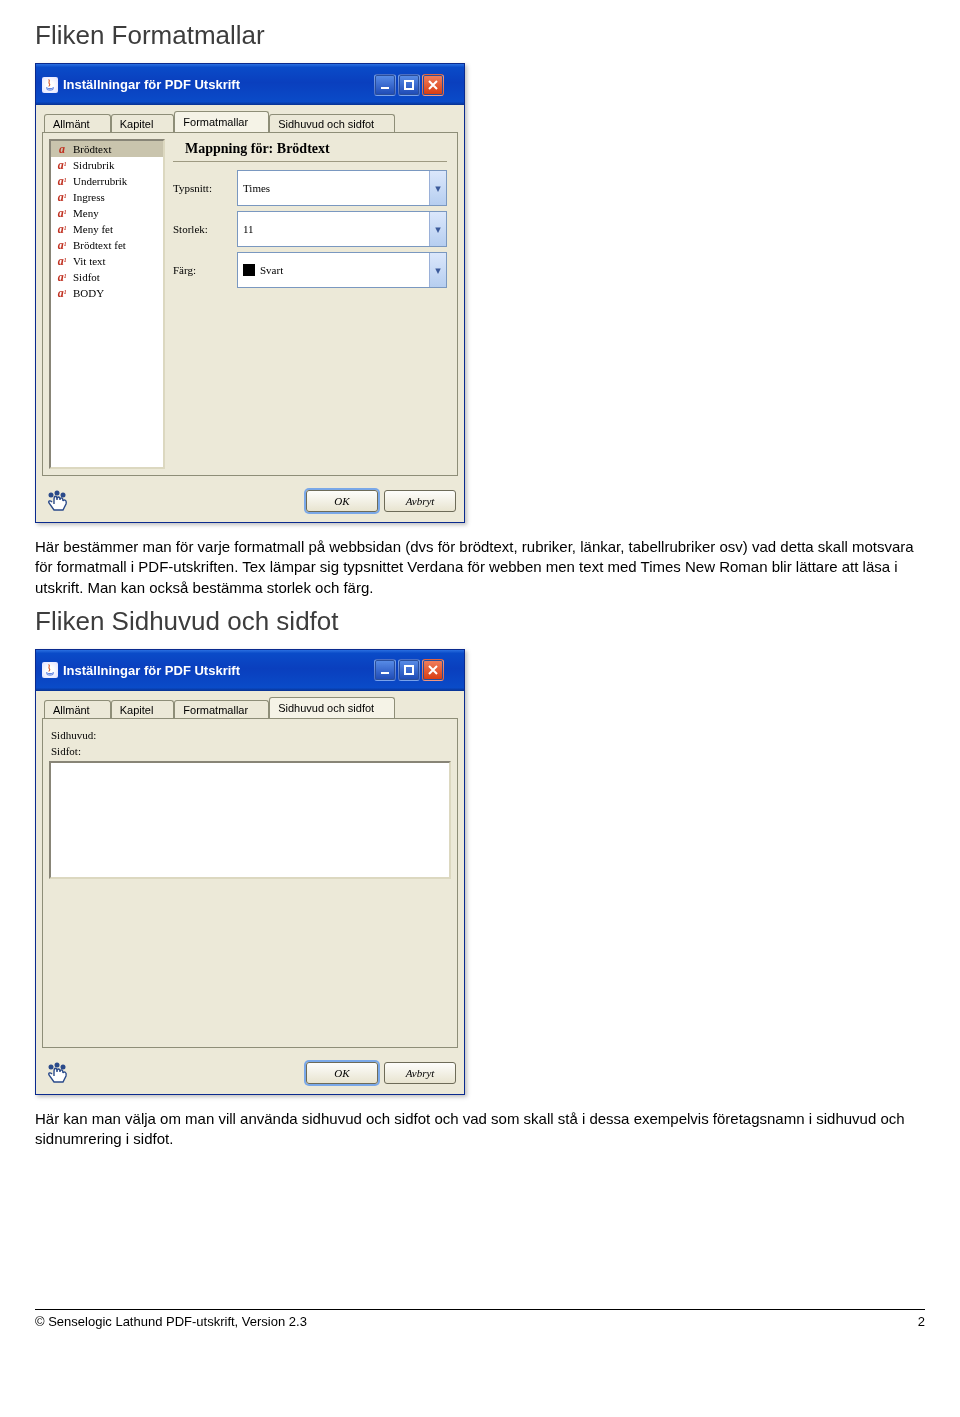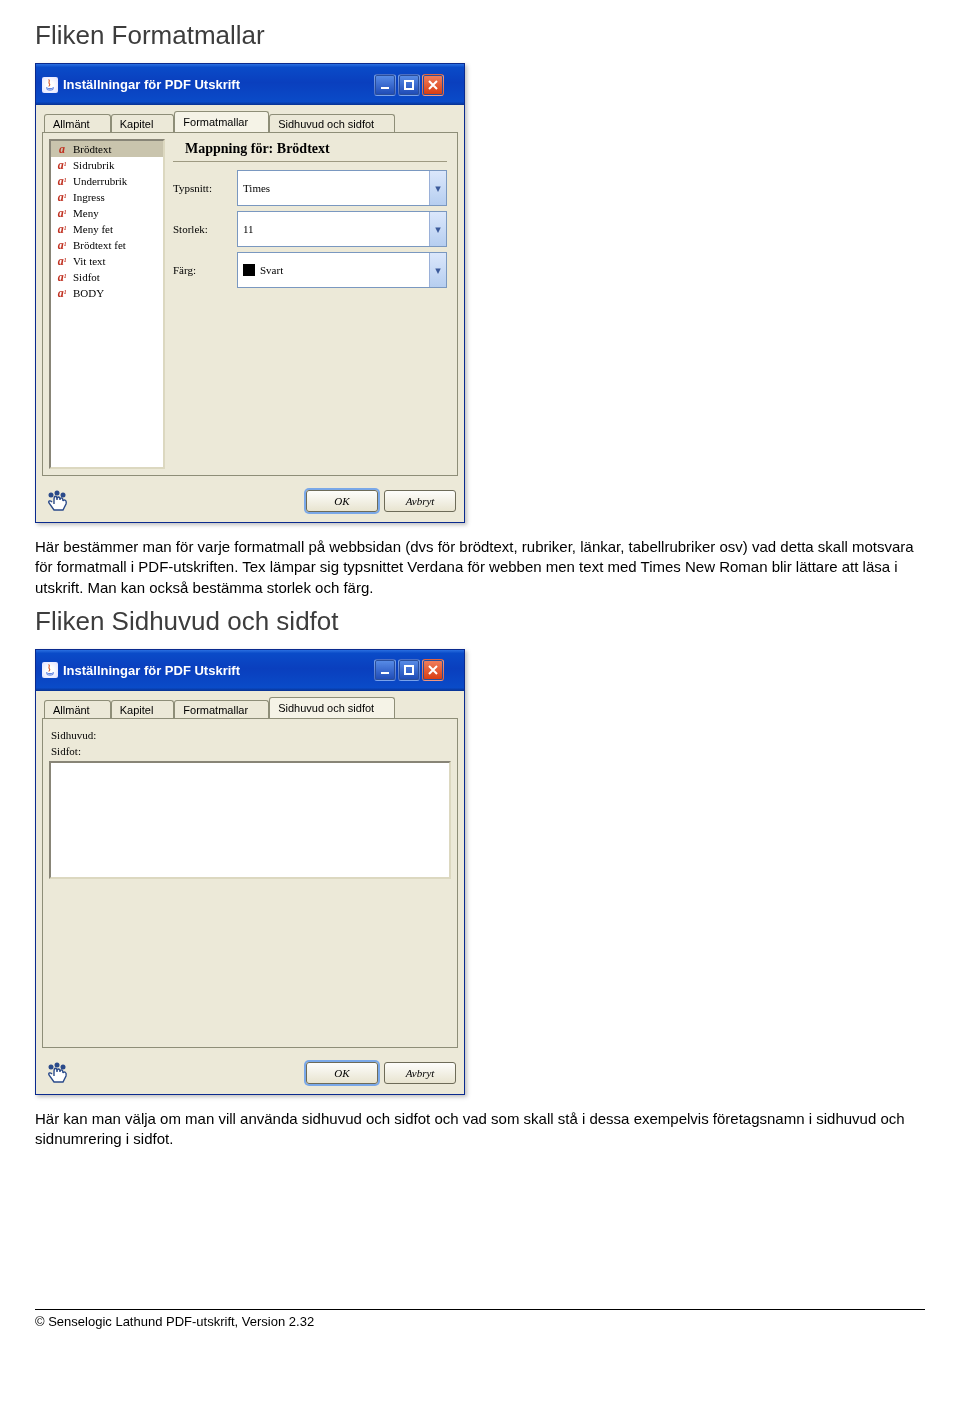--- a/index.html
+++ b/index.html
@@ -172,21 +172,21 @@
   }
 
   
   .page-footer {
     position: relative;
     margin-top: 160px;
     border-top: 1px solid #000;
     padding-top: 4px;
     font-size: 13px;
     display: flex;
-    justify-content: flex-start;
+    justify-content: space-between;
   }
 </style>
 </head>
 <body>
 
 <h1 class="heading">Fliken Formatmallar</h1>
 
 <div class="win">
   <div class="titlebar">
     <span class="java-icon">

